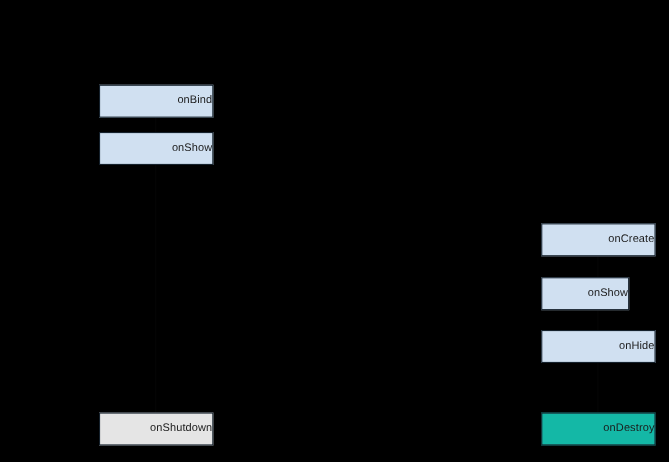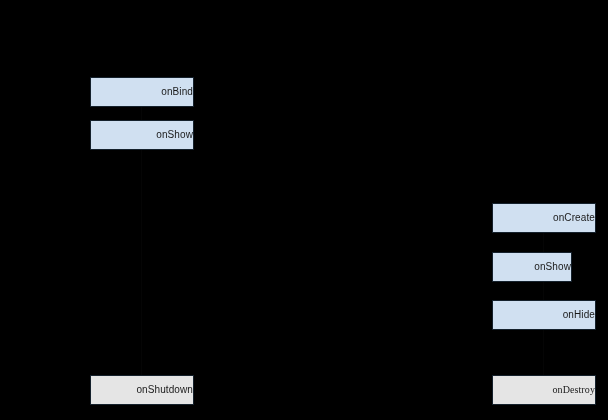--- a/index.html
+++ b/index.html
@@ -56,16 +56,16 @@
     </div>
     <div class="node" style="left: 492px; top: 252px; width: 80px; height: 30px; background: rgb(208, 224, 241); border-color: rgb(21, 33, 44); color: rgb(26, 26, 26);">
       <span>onShow</span>
     </div>
     <div class="node" style="left: 492px; top: 300px; width: 104px; height: 30px; background: rgb(208, 224, 241); border-color: rgb(21, 33, 44); color: rgb(26, 26, 26);">
       <span>onHide</span>
     </div>
     <div class="node" style="left: 90px; top: 375px; width: 104px; height: 30px; background: #e5e5e5; border-color: rgb(21, 33, 44); color: rgb(26, 26, 26);">
       <span>onShutdown</span>
     </div>
-    <div class="node" style="left: 492px; top: 375px; width: 104px; height: 30px; background: #e5e5e5; border-color: rgb(21, 33, 44); color: rgb(26, 26, 26); font-family: Liberation Serif, serif;">
+    <div class="node" style="left: 492px; top: 375px; width: 104px; height: 30px; background: #14b8a6; border-color: rgb(21, 33, 44); color: rgb(26, 26, 26);">
       <span>onDestroy</span>
     </div>
   </div>
 
 </body></html>

